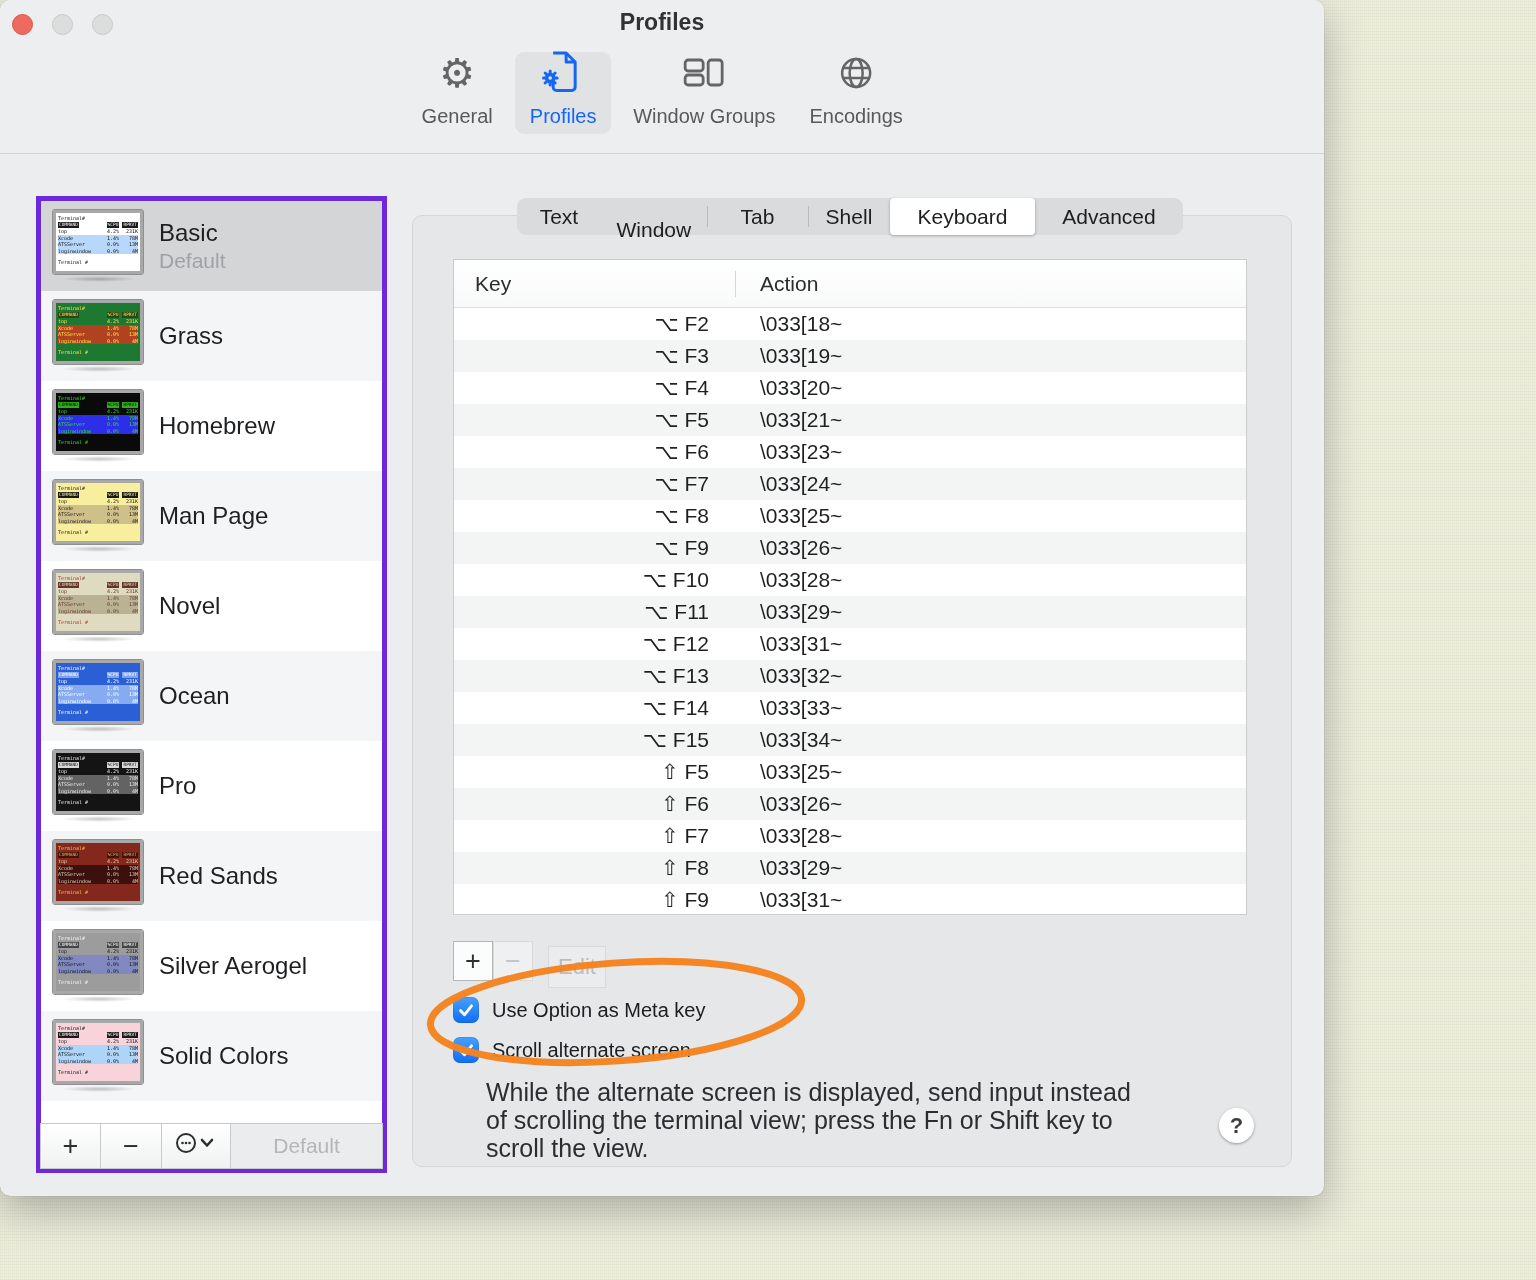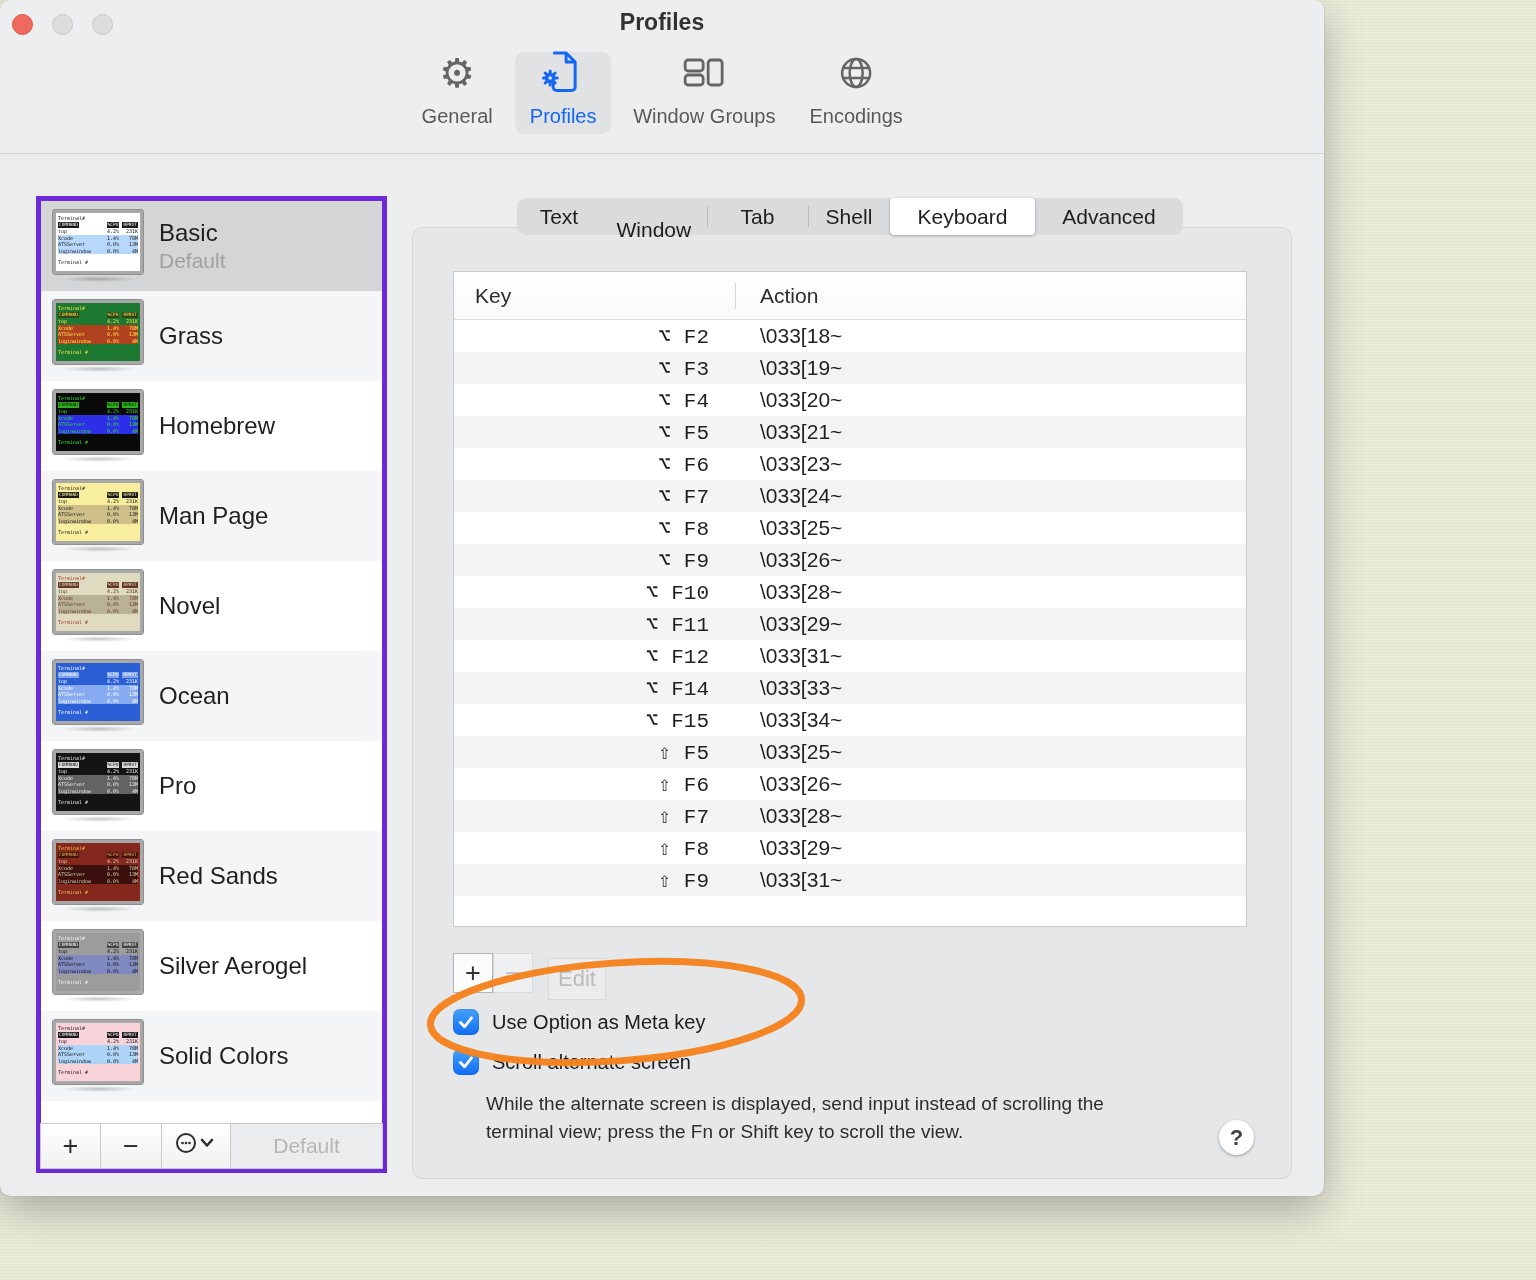--- a/index.html
+++ b/index.html
@@ -66,61 +66,61 @@
   
   .side-footer{position:absolute;left:-1px;bottom:-1px;width:343px;height:46px;display:flex;}
   .sf-btn{box-sizing:border-box;border:1px solid #c7c9ca;margin-left:-1px;
     background:linear-gradient(#ffffff,#f0f1f1);display:flex;align-items:center;justify-content:center;
     font-size:27px;color:#2c2e30;}
   .sf-add{width:61px;margin-left:0;}
   .sf-remove{width:62px;}
   .sf-menu{width:70px;}
   .sf-default{flex:1;background:#ebeced;color:#b4b6b8;font-size:21px;}
   
-  .groupbox{position:absolute;left:412px;top:227px;width:878px;height:950px;
+  .groupbox{position:absolute;left:412px;top:215px;width:878px;height:950px;
     background:#e5e7e9;border:1px solid #d4d6d7;border-radius:10px;}
   
   .tabs{position:absolute;left:517px;top:198px;width:666px;height:37px;
     background:#d9dbdc;border-radius:9px;display:flex;align-items:stretch;z-index:5;}
   .tab-seg{display:flex;align-items:center;justify-content:center;font-size:21px;color:#1c1e20;
     position:relative;}
   .tab-seg:not(.selected) + .tab-seg:not(.selected)::before{
     content:"";position:absolute;left:0;top:8px;bottom:8px;width:1px;background:#b9bbbc;}
   .tab-seg.selected{background:#ffffff;border-radius:4px;box-shadow:0 1px 3px rgba(0,0,0,.3);}
   
   .kb-table{position:absolute;left:40px;top:43px;width:794px;height:656px;background:#ffffff;
     border:1px solid #c9cbcc;box-sizing:border-box;overflow:hidden;}
   .kb-head{height:47px;display:flex;align-items:center;border-bottom:1px solid #dcdedf;
     background:linear-gradient(#ffffff,#f8f9f9);font-size:21px;color:#2a2c2e;}
   .kb-head .hkey{width:281px;padding-left:21px;box-sizing:border-box;}
   .kb-head .hdivider{width:1px;height:26px;background:#d4d6d7;}
   .kb-head .haction{padding-left:24px;}
   .krow{height:32px;display:flex;align-items:center;font-size:21px;color:#1e2022;}
   .krow:nth-child(even){background:#f3f5f5;}
   .krow .ckey{width:281px;text-align:right;padding-right:26px;box-sizing:border-box;
-    font-family:Liberation Mono, monospace;}
+    font-family:Liberation Sans, sans-serif;}
   .krow .caction{padding-left:25px;font-family:"Liberation Sans","DejaVu Sans",sans-serif;}
   
   .tbl-actions{position:absolute;left:40px;top:725px;height:46px;}
   .tb-btn{position:absolute;box-sizing:border-box;display:flex;align-items:center;justify-content:center;}
   .tb-add{left:0;top:0;width:40px;height:40px;border:1px solid #b3b5b7;background:#fbfcfc;
     font-size:27px;color:#2e3032;}
   .tb-remove{left:40px;top:0;width:40px;height:40px;border:1px solid #d7d9da;background:#eef0f1;
     font-size:27px;color:#c3c5c7;}
   .tb-edit{left:95px;top:5px;width:58px;height:42px;border:1px solid #d7d9da;background:#eaecee;
     font-size:22px;color:#b9bbbd;}
   
   .check-row{position:absolute;left:40px;display:flex;align-items:center;}
   .check-row.cr1{top:781px;}
   .check-row.cr2{top:821px;}
   .checkbox{width:26px;height:26px;border-radius:7px;background:linear-gradient(#47a0fd,#0f6ef6);
     display:flex;align-items:center;justify-content:center;box-shadow:inset 0 0 0 1px rgba(0,0,0,.08);}
   .check-label{font-size:20px;color:#1b1d1f;margin-left:13px;}
   
-  .help-text{position:absolute;left:73px;top:862px;width:670px;font-size:19px;line-height:28px;color:#2b2d2f;}
+  .help-text{position:absolute;left:73px;top:862px;width:670px;font-size:25px;line-height:28px;color:#2b2d2f;}
   .help-btn{position:absolute;left:806px;top:892px;width:35px;height:35px;border-radius:50%;
     background:#ffffff;box-shadow:0 1px 3px rgba(0,0,0,.35);display:flex;align-items:center;justify-content:center;
     font-size:22px;font-weight:700;color:#3c3e40;}
   
   .annotation{position:absolute;left:418px;top:952px;width:400px;height:125px;z-index:20;pointer-events:none;}
 </style>
 </head>
 <body>
 
 <div class="window">
@@ -660,20 +660,24 @@
           </div>
           <div class="krow">
             <div class="ckey">⌥ F11</div>
             <div class="caction">\033[29~</div>
           </div>
           <div class="krow">
             <div class="ckey">⌥ F12</div>
             <div class="caction">\033[31~</div>
           </div>
           <div class="krow">
+            <div class="ckey">⌥ F13</div>
+            <div class="caction">\033[32~</div>
+          </div>
+          <div class="krow">
             <div class="ckey">⌥ F14</div>
             <div class="caction">\033[33~</div>
           </div>
           <div class="krow">
             <div class="ckey">⌥ F15</div>
             <div class="caction">\033[34~</div>
           </div>
           <div class="krow">
             <div class="ckey">⇧ F5</div>
             <div class="caction">\033[25~</div>

